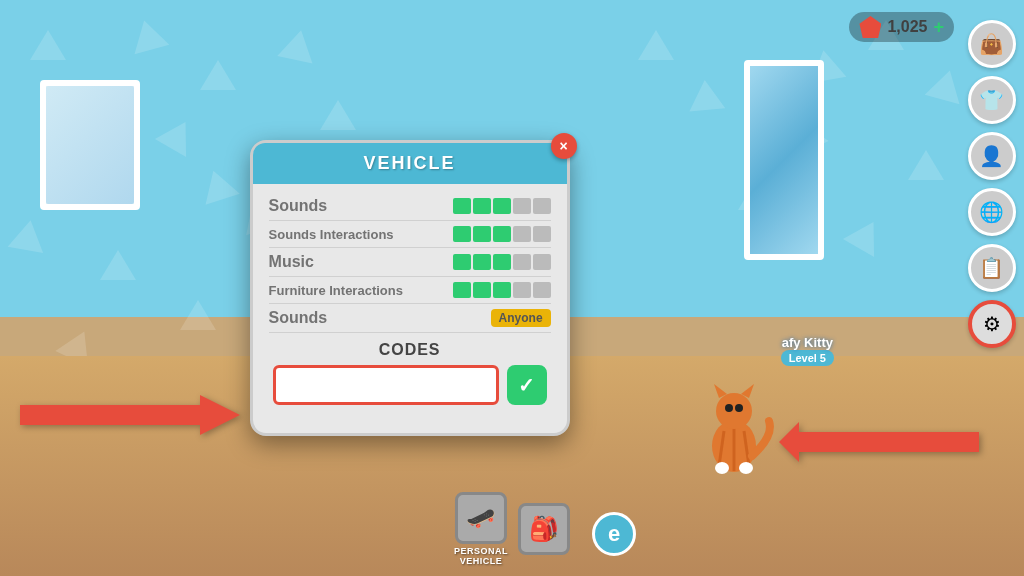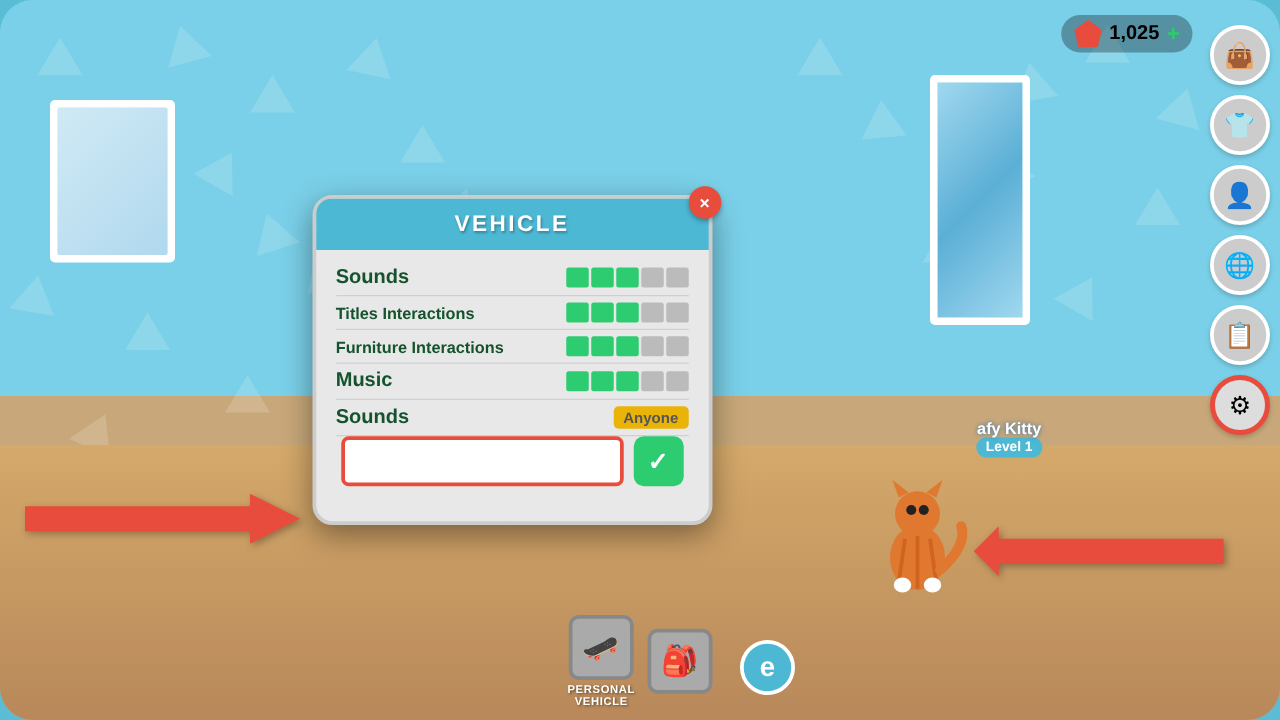--- a/index.html
+++ b/index.html
@@ -11,21 +11,20 @@
       position: relative;
       background: #5bbcd6;
     }
 
     
     .game-bg {
       position: absolute;
       inset: 0;
       background: linear-gradient(180deg, #7ad0e8 0%, #7ad0e8 55%, #c8a87a 55%, #c8a87a 100%);
       overflow: hidden;
-      border-radius: 26px;
     }
 
     
     .wallpaper {
       position: absolute;
       inset: 0;
       overflow: hidden;
     }
 
     .triangle {
@@ -139,21 +138,21 @@
       border-bottom: 1px solid #d0d0d0;
     }
 
     .setting-row:last-of-type {
       border-bottom: none;
     }
 
     .setting-label {
       font-size: 13px;
       font-weight: 700;
-      color: #14532d;
+      color: #737373;
     }
 
     .setting-label.large {
       font-size: 16px;
       font-weight: 900;
     }
 
     
     .toggle-bar {
       display: flex;
@@ -288,21 +287,21 @@
     }
 
     .currency-gem {
       width: 22px;
       height: 22px;
       background: #e74c3c;
       clip-path: polygon(50% 0%, 100% 35%, 85% 100%, 15% 100%, 0% 35%);
     }
 
     .currency-amount {
-      color: #000000;
+      color: #404040;
       font-size: 16px;
       font-weight: 900;
     }
 
     .currency-plus {
       color: #2ecc71;
       font-size: 18px;
       font-weight: 900;
     }
 
@@ -443,21 +442,21 @@
   <div class="floor"></div>
 
   <div class="window-left">
     <div style="width:100%;height:100%;background:linear-gradient(135deg,#d0eaf5,#b0d8ee);border-radius:2px;"></div>
   </div>
 
   <div class="window-right"></div>
 
   <div class="name-tag">
     <div class="name-tag-name">afy Kitty</div>
-    <div class="level-badge">Level 1</div>
+    <div class="level-badge">Level 5</div>
   </div>
 
   <div class="cat">
     <svg width="80" height="100" viewBox="0 0 80 100">
 
       <ellipse cx="40" cy="70" rx="22" ry="26" fill="#e07830"></ellipse>
 
       <line x1="30" y1="55" x2="25" y2="90" stroke="#c05010" stroke-width="3" opacity="0.5"></line>
       <line x1="40" y1="50" x2="40" y2="95" stroke="#c05010" stroke-width="3" opacity="0.5"></line>
       <line x1="50" y1="55" x2="55" y2="90" stroke="#c05010" stroke-width="3" opacity="0.5"></line>
@@ -497,58 +496,59 @@
         <div class="toggle-bar">
           <div class="toggle-segment on"></div>
           <div class="toggle-segment on"></div>
           <div class="toggle-segment on"></div>
           <div class="toggle-segment off"></div>
           <div class="toggle-segment off"></div>
         </div>
       </div>
 
       <div class="setting-row">
-        <span class="setting-label">Titles Interactions</span>
+        <span class="setting-label">Sounds Interactions</span>
         <div class="toggle-bar">
           <div class="toggle-segment on"></div>
           <div class="toggle-segment on"></div>
           <div class="toggle-segment on"></div>
           <div class="toggle-segment off"></div>
           <div class="toggle-segment off"></div>
         </div>
       </div>
 
       <div class="setting-row">
-        <span class="setting-label">Furniture Interactions</span>
+        <span class="setting-label large">Music</span>
         <div class="toggle-bar">
           <div class="toggle-segment on"></div>
           <div class="toggle-segment on"></div>
           <div class="toggle-segment on"></div>
           <div class="toggle-segment off"></div>
           <div class="toggle-segment off"></div>
         </div>
       </div>
 
       <div class="setting-row">
-        <span class="setting-label large">Music</span>
+        <span class="setting-label">Furniture Interactions</span>
         <div class="toggle-bar">
           <div class="toggle-segment on"></div>
           <div class="toggle-segment on"></div>
           <div class="toggle-segment on"></div>
           <div class="toggle-segment off"></div>
           <div class="toggle-segment off"></div>
         </div>
       </div>
 
 
       <div class="setting-row">
         <span class="setting-label large">Sounds</span>
         <div class="trading-dropdown">Anyone</div>
       </div>
 
+      <div class="codes-header">CODES</div>
       <div class="codes-row">
         <input type="text" class="code-input" placeholder="" style="">
         <button class="code-submit">✓</button>
       </div>
     </div>
   </div>
 </div>
 
 <div class="arrow-left">
   <svg class="arrow-svg" width="220" height="40" viewBox="0 0 220 40">

